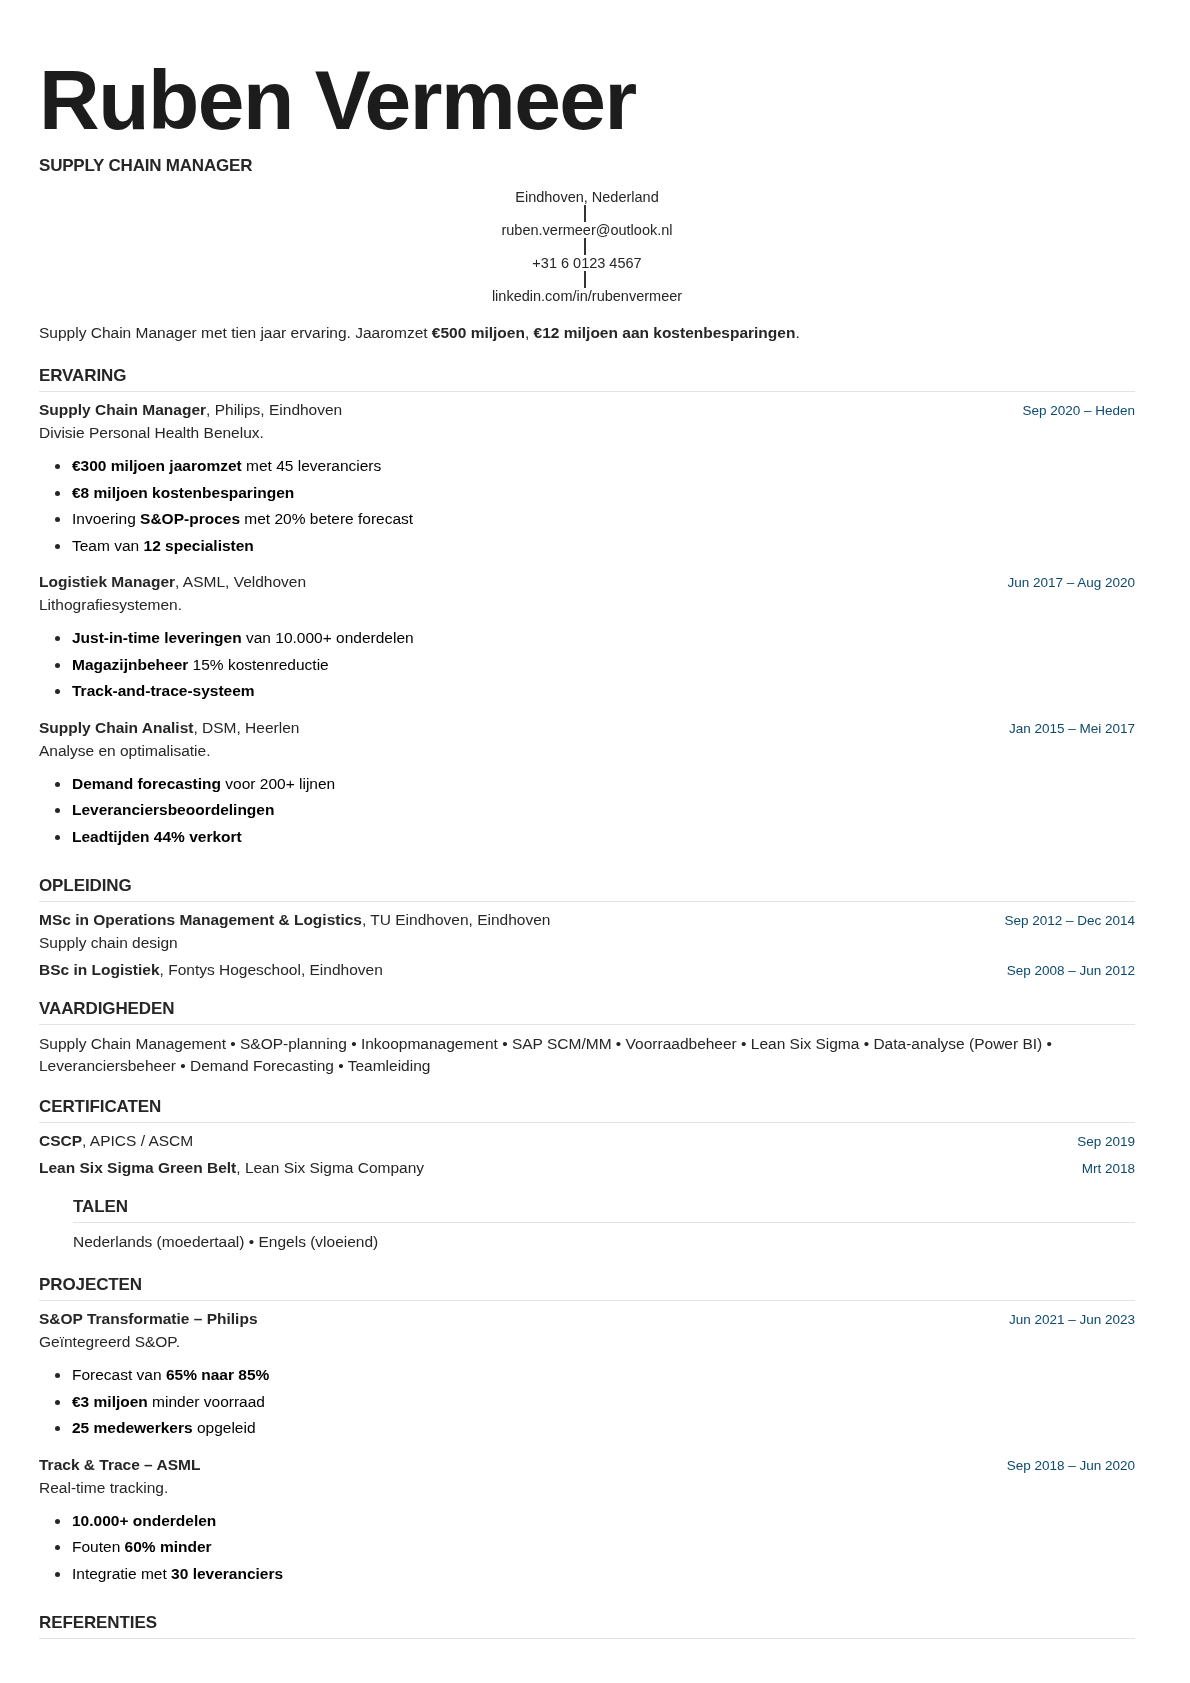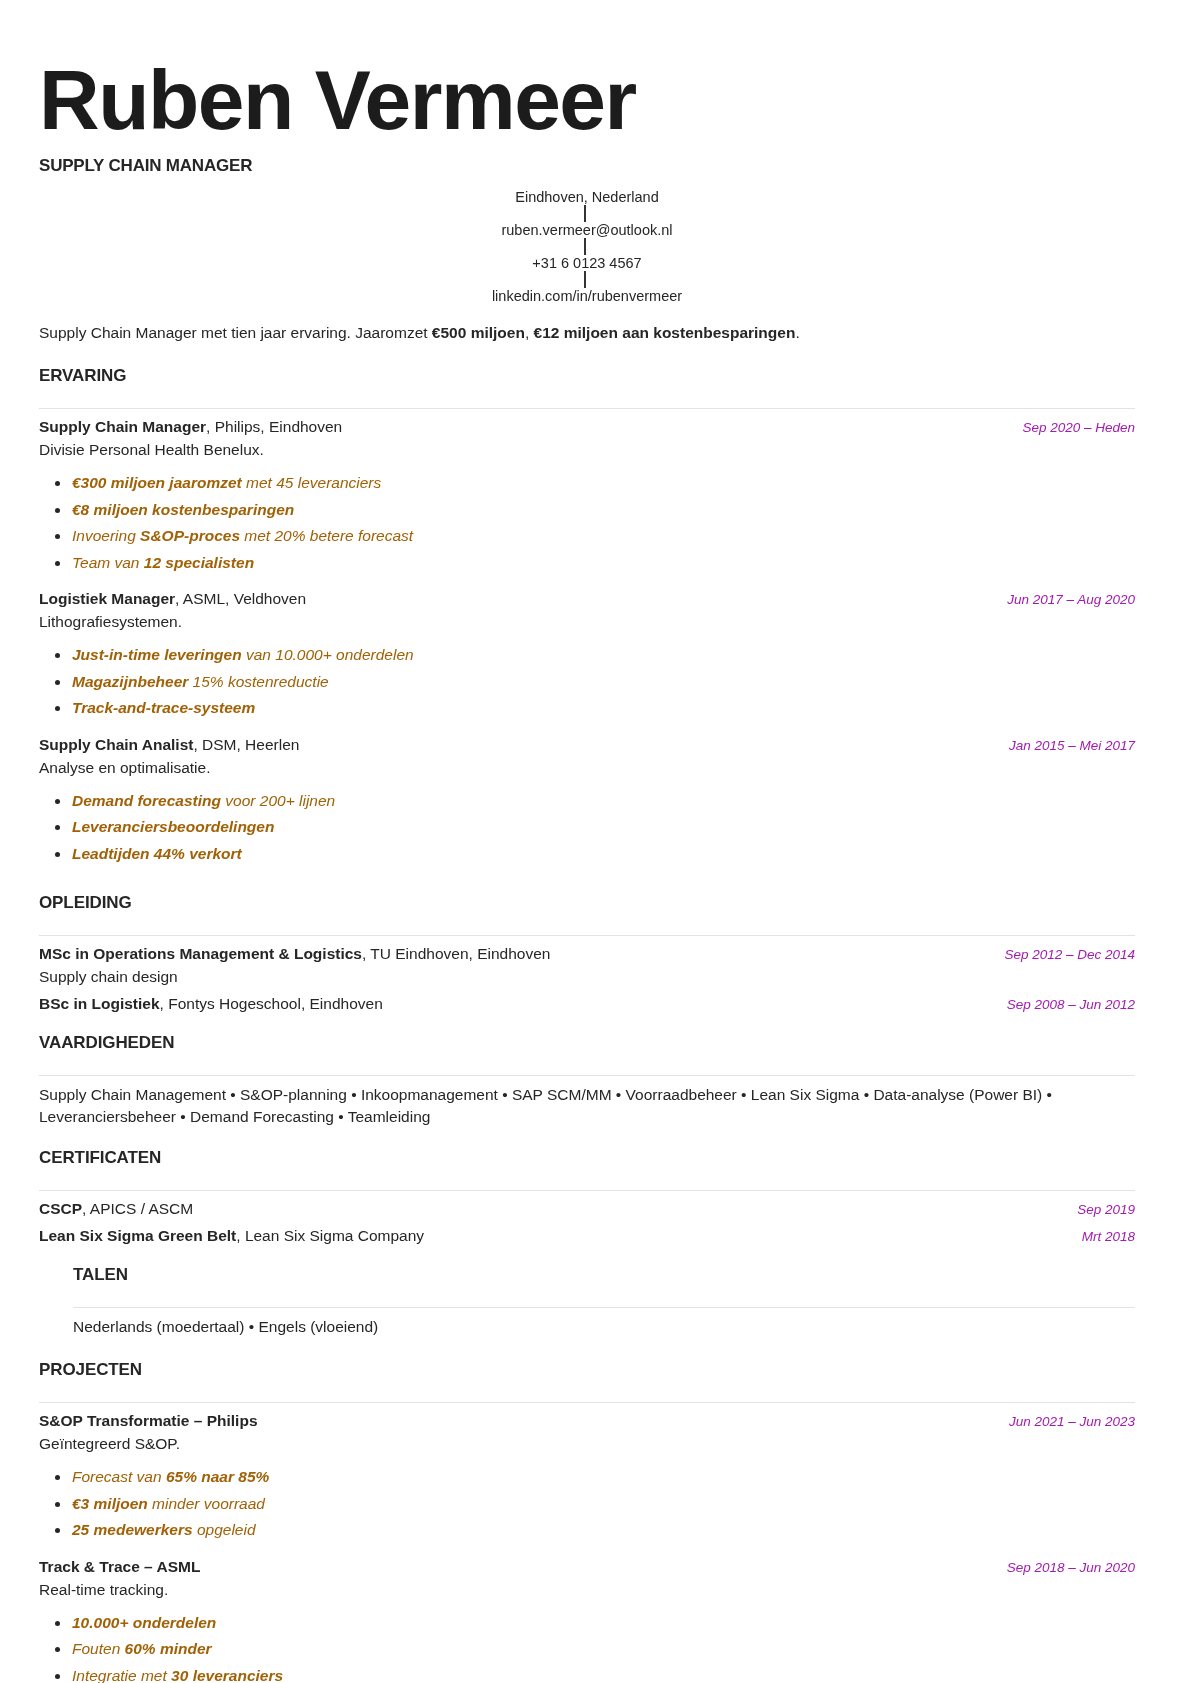--- a/index.html
+++ b/index.html
@@ -52,54 +52,52 @@
       font-size: 15.5px;
       margin-top: 20px;
       color: #262626;
     }
     .summary b { font-weight: 700; }
     .section { margin-top: 22px; }
     .section-title {
       font-size: 17px;
       font-weight: 700;
       color: #262626;
-      padding-bottom: 22px;
+      padding-bottom: 5px;
       border-bottom: 1.5px solid #e3e3e3;
       letter-spacing: -0.1px;
     }
     .entry { margin-top: 9px; }
     .entry-head {
       display: flex;
       justify-content: space-between;
       align-items: baseline;
       font-size: 15.5px;
       color: #262626;
     }
     .entry-head .date {
       font-size: 13.5px;
-      font-style: italic;
-      color: #a21caf;
+      color: #0c4a6e;
     }
     .entry-desc {
       font-size: 15.5px;
       margin-top: 5px;
       color: #262626;
     }
     ul.bullets {
       list-style: none;
       margin-top: 11px;
       margin-left: 14px;
     }
     ul.bullets li {
       font-size: 15.5px;
       line-height: 26.5px;
-      color: #a16207;
+      color: #000000;
       position: relative;
       padding-left: 19px;
-      font-style: italic;
     }
     ul.bullets li::before {
       content: "";
       position: absolute;
       left: 2px;
       top: 11px;
       width: 5px;
       height: 5px;
       border-radius: 50%;
       background: #262626;

